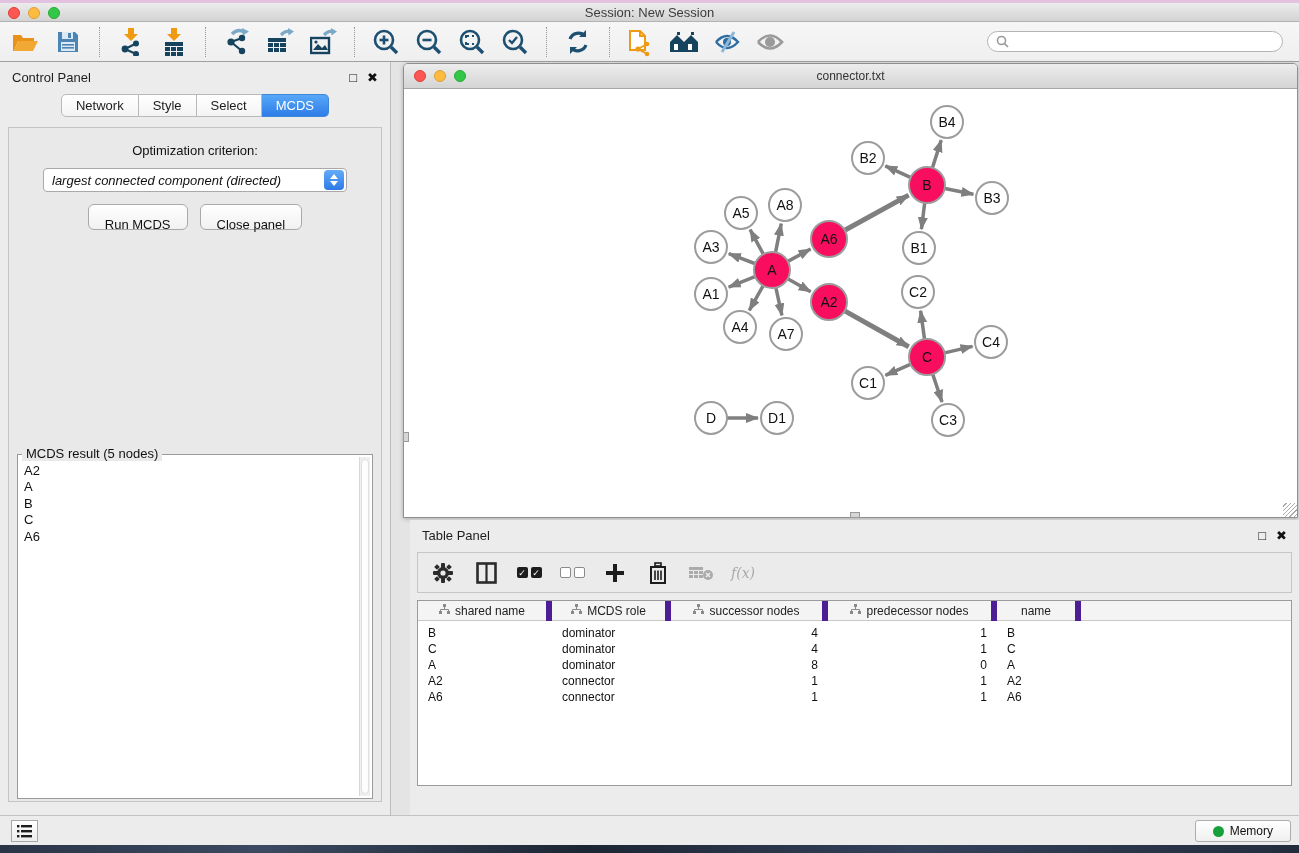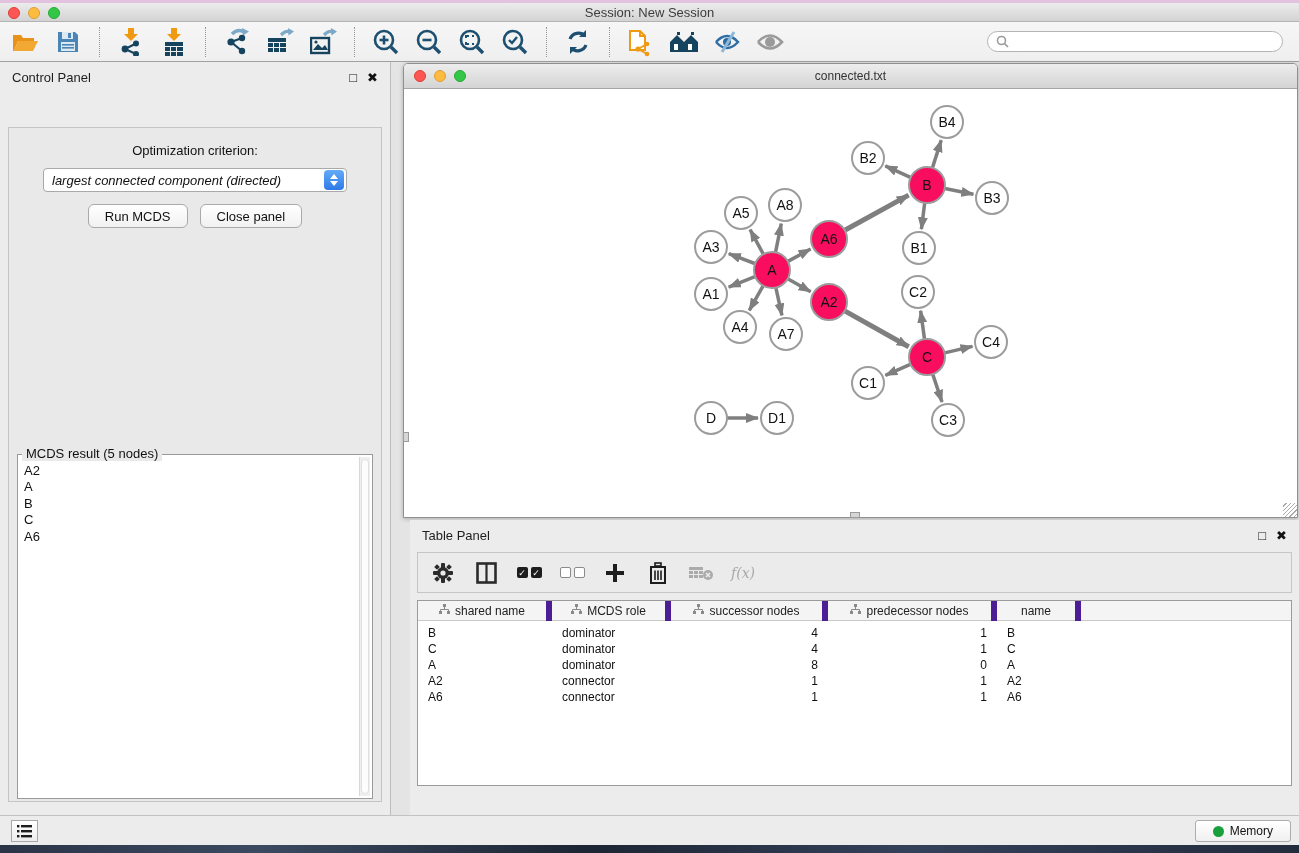--- a/index.html
+++ b/index.html
@@ -49,21 +49,21 @@
   .select-box { position:absolute; left:34px; right:34px; top:40px; height:24px;
     background:#fff; border:1px solid #a9a9a9; border-radius:4px;
     display:flex; align-items:center; }
   .select-value { flex:1; font-size:13px; color:#111; padding-left:8px; white-space:nowrap;font-style:italic; }
   .stepper { width:20px; height:20px; margin:2px; border-radius:4px;
     background:linear-gradient(#63acf9,#2d7ae7); display:flex; flex-direction:column;
     align-items:center; justify-content:center; gap:2px; }
   .tri-up { width:0; height:0; border-left:4px solid transparent; border-right:4px solid transparent; border-bottom:5px solid #fff; }
   .tri-dn { width:0; height:0; border-left:4px solid transparent; border-right:4px solid transparent; border-top:5px solid #fff; }
   .btn-row { position:absolute; top:76px; left:0; right:0; display:flex; justify-content:center; gap:12px; }
-  .push-btn { height:24px; padding:4px 16px; font-size:13px; color:#111;
+  .push-btn { height:24px; padding:12px 16px; font-size:13px; color:#111;
     background:linear-gradient(#ffffff,#f1f1f1); border:1px solid #a9a9a9; border-radius:6px; }
   .result-group { position:absolute; left:8px; right:8px; top:326px; bottom:2px;
     border:1px solid #9a9a9a; background:#fff; }
   .result-legend { position:absolute; top:-9px; left:4px; background:#e9e9e9;
     padding:0 4px; font-size:13px; color:#111; }
   .result-list { position:absolute; inset:2px 13px 2px 2px; padding:6px 4px 0 4px;
     font-size:13px; color:#111; line-height:16.4px; overflow:hidden; }
   .result-scroll { position:absolute; top:2px; bottom:2px; right:2px; width:11px;
     background:#efefef; border-left:1px solid #d8d8d8; }
   .result-thumb { position:absolute; left:1px; right:1px; top:2px; bottom:2px;
@@ -300,20 +300,26 @@
   </div>
 
   <div class="control-panel">
     <div class="panel-head">
       <span class="panel-title">Control Panel</span>
       <span class="panel-ctl">
         <span>□</span>
         <span>✖</span>
       </span>
     </div>
+    <div class="seg-tabs">
+      <button class="seg">Network</button>
+      <button class="seg">Style</button>
+      <button class="seg">Select</button>
+      <button class="seg active">MCDS</button>
+    </div>
     <div class="cp-inner">
       <div class="opt-label">Optimization criterion:</div>
       <div class="select-box">
         <span class="select-value">largest connected component (directed)</span>
         <span class="stepper">
             <span class="tri-up"></span>
             <span class="tri-dn"></span>
           </span>
       </div>
       <div class="btn-row">
@@ -336,21 +342,21 @@
     </div>
   </div>
 
   <div class="net-window">
     <div class="net-titlebar">
       <div class="lights">
         <div class="light red"></div>
         <div class="light yellow"></div>
         <div class="light green"></div>
       </div>
-      <div class="net-title">connected.txt</div>
+      <div class="net-title">connector.txt</div>
     </div>
     <div class="net-canvas">
       <svg width="893" height="429" viewBox="0 0 893 429">
         <defs>
           <marker id="arrow" markerUnits="userSpaceOnUse" markerWidth="13" markerHeight="10" refX="12" refY="5" orient="auto">
             <path d="M0,0 L13,5 L0,10 z" fill="#7f7f7f"></path>
           </marker>
         </defs>
         <g id="edge-layer">
             <line x1="359.87787690253026" y1="166.06577365949113" x2="346.0776669912897" y2="140.6911941452746" stroke="#7f7f7f" stroke-width="3.5" marker-end="url(#arrow)"></line>

